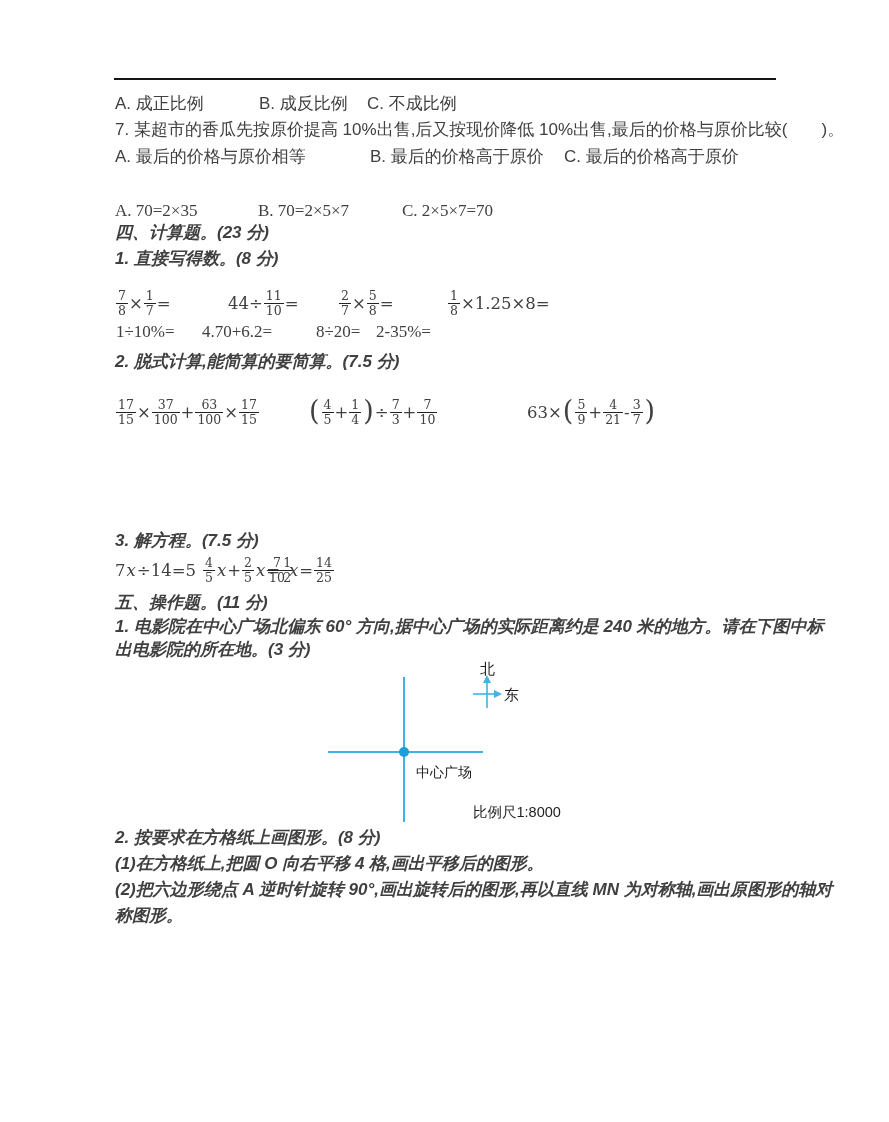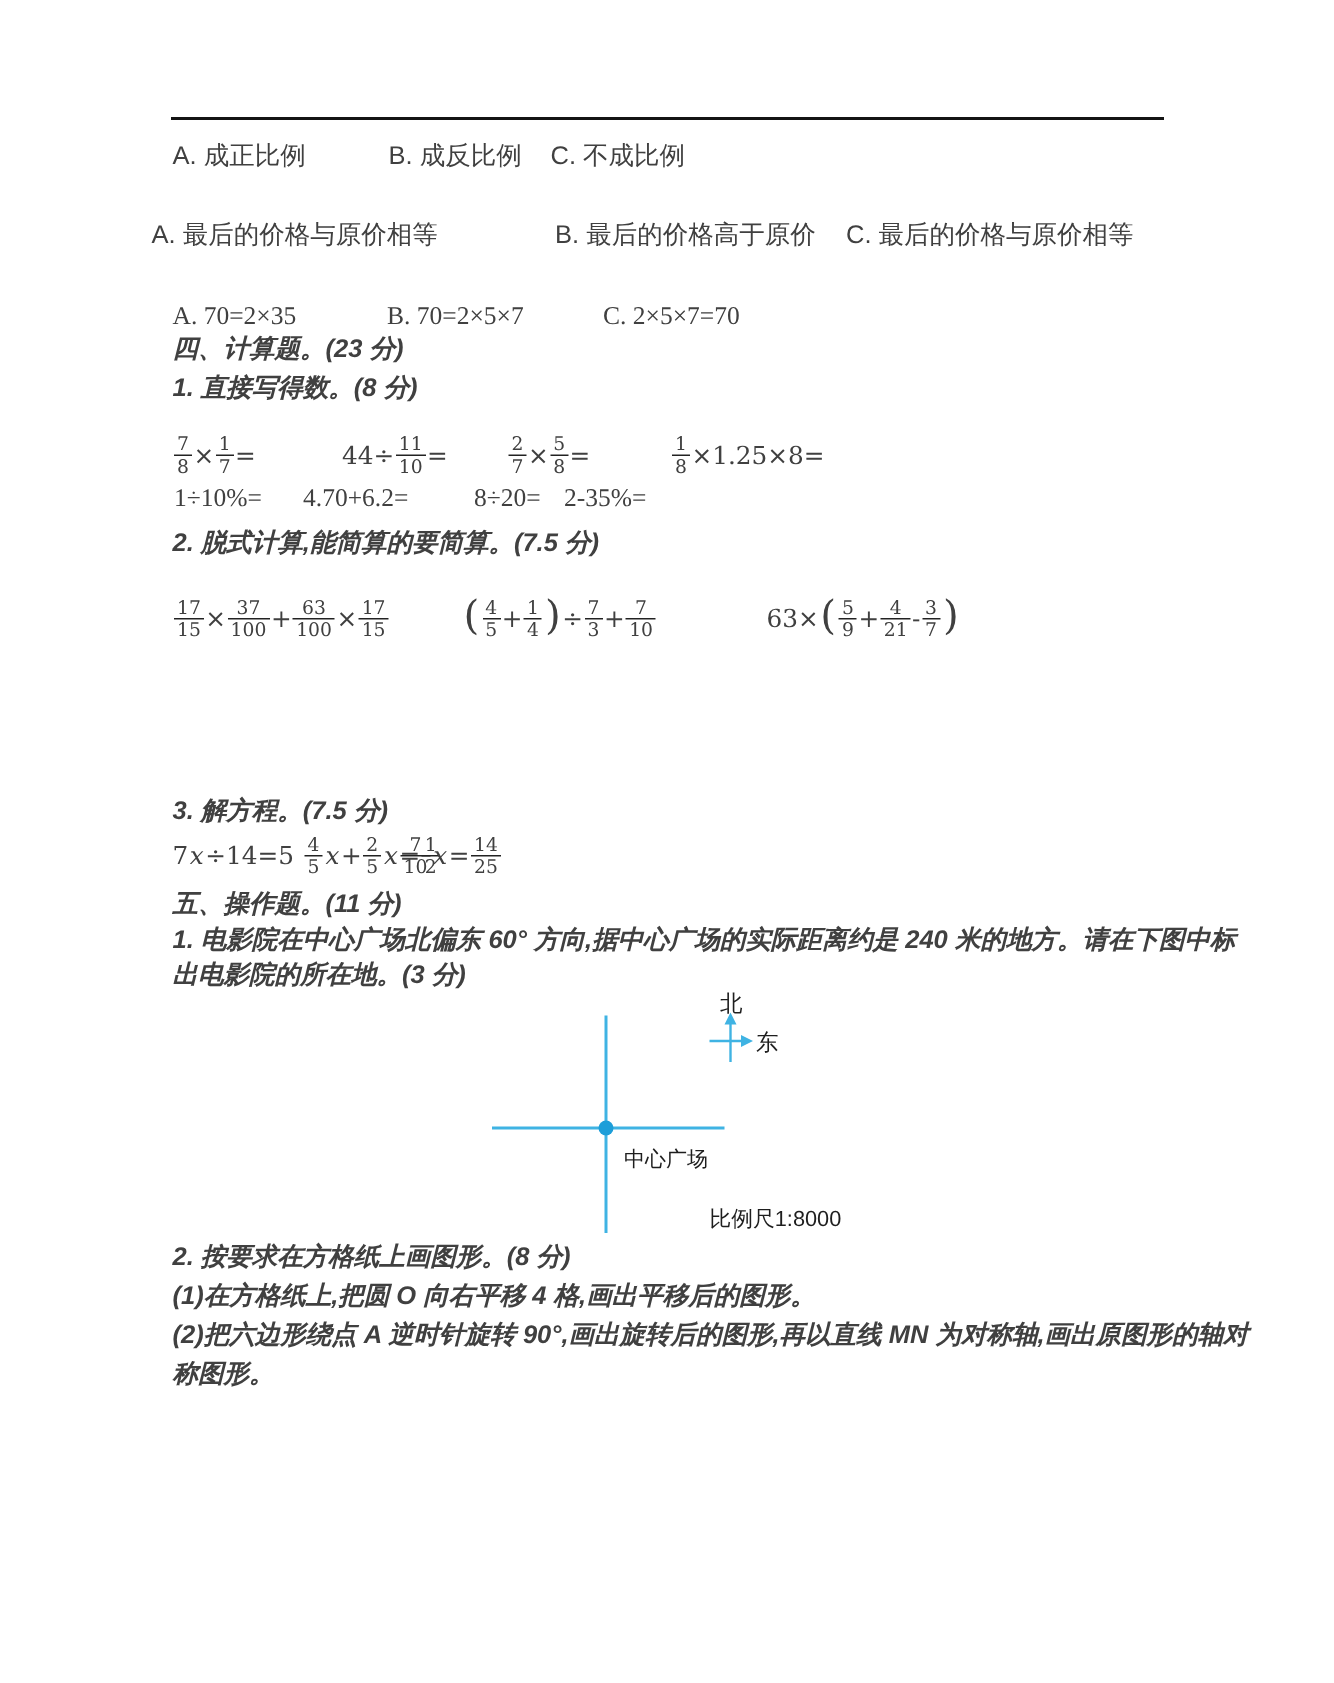--- a/index.html
+++ b/index.html
@@ -24,23 +24,24 @@
 <body>
 
 <div class="page">
 
   <div class="rule"></div>
 
   <span class="opt" style="left:115px;top:94px">A. 成正比例</span>
   <span class="opt" style="left:259px;top:94px">B. 成反比例</span>
   <span class="opt" style="left:367px;top:94px">C. 不成比例</span>
 
-  <span class="opt" style="left:101px;top:147px">A. 最后的价格与原价相等</span>
+  <div class="line" style="left:115px;top:120px">7. 某超市的香瓜先按原价提高 10%出售,后又按现价降低 10%出售,最后的价格与原价比较(　　)。</div>
+  <span class="opt" style="left:115px;top:147px">A. 最后的价格与原价相等</span>
   <span class="opt" style="left:370px;top:147px">B. 最后的价格高于原价</span>
-  <span class="opt" style="left:564px;top:147px">C. 最后的价格与原价相等</span>
+  <span class="opt" style="left:564px;top:147px">C. 最后的价格高于原价</span>
 
   <span class="opt serif" style="left:115px;top:201px">A.  70=2×35</span>
   <span class="opt serif" style="left:258px;top:201px">B.  70=2×5×7</span>
   <span class="opt serif" style="left:402px;top:201px">C.  2×5×7=70</span>
 
   <div class="line b" style="left:115px;top:223px">四、计算题。(23 分)</div>
   <div class="line b" style="left:115px;top:249px">1. 直接写得数。(8 分)</div>
 
   <div class="expr" style="left:115px;top:284px"><span class="frac"><span class="num">7</span><span class="den">8</span></span><span>×</span><span class="frac"><span class="num">1</span><span class="den">7</span></span><span>=</span></div>
   <div class="expr" style="left:228px;top:284px"><span>44÷</span><span class="frac"><span class="num">11</span><span class="den">10</span></span><span>=</span></div>
@@ -49,21 +50,21 @@
 
   <span class="opt serif" style="left:116px;top:322px">1÷10%=</span>
   <span class="opt serif" style="left:202px;top:322px">4.70+6.2=</span>
   <span class="opt serif" style="left:316px;top:322px">8÷20=</span>
   <span class="opt serif" style="left:376px;top:322px">2-35%=</span>
 
   <div class="line b" style="left:115px;top:352px">2. 脱式计算,能简算的要简算。(7.5 分)</div>
 
   <div class="expr" style="left:115px;top:393px"><span class="frac"><span class="num">17</span><span class="den">15</span></span><span>×</span><span class="frac"><span class="num">37</span><span class="den">100</span></span><span>+</span><span class="frac"><span class="num">63</span><span class="den">100</span></span><span>×</span><span class="frac"><span class="num">17</span><span class="den">15</span></span></div>
   <div class="expr" style="left:308px;top:393px"><span class="bigp">(</span><span class="frac"><span class="num">4</span><span class="den">5</span></span><span>+</span><span class="frac"><span class="num">1</span><span class="den">4</span></span><span class="bigp">)</span><span>÷</span><span class="frac"><span class="num">7</span><span class="den">3</span></span><span>+</span><span class="frac"><span class="num">7</span><span class="den">10</span></span></div>
-  <div class="expr" style="left:511px;top:393px"><span>63×</span><span class="bigp">(</span><span class="frac"><span class="num">5</span><span class="den">9</span></span><span>+</span><span class="frac"><span class="num">4</span><span class="den">21</span></span><span>-</span><span class="frac"><span class="num">3</span><span class="den">7</span></span><span class="bigp">)</span></div>
+  <div class="expr" style="left:527px;top:393px"><span>63×</span><span class="bigp">(</span><span class="frac"><span class="num">5</span><span class="den">9</span></span><span>+</span><span class="frac"><span class="num">4</span><span class="den">21</span></span><span>-</span><span class="frac"><span class="num">3</span><span class="den">7</span></span><span class="bigp">)</span></div>
 
   <div class="line b" style="left:115px;top:531px">3. 解方程。(7.5 分)</div>
 
   <div class="expr" style="left:115px;top:551px"><span>7</span><span class="ivar">x</span><span>÷14=5</span></div>
   <div class="expr" style="left:202px;top:551px"><span class="frac"><span class="num">4</span><span class="den">5</span></span><span class="ivar">x</span><span>+</span><span class="frac"><span class="num">2</span><span class="den">5</span></span><span class="ivar">x</span><span>=</span><span class="frac"><span class="num">1</span><span class="den">2</span></span></div>
   <div class="expr" style="left:266px;top:551px"><span class="frac"><span class="num">7</span><span class="den">10</span></span><span class="ivar">x</span><span>=</span><span class="frac"><span class="num">14</span><span class="den">25</span></span></div>
 
   <div class="line b" style="left:115px;top:593px">五、操作题。(11 分)</div>
   <div class="line b" style="left:115px;top:617px">1. 电影院在中心广场北偏东 60° 方向,据中心广场的实际距离约是 240 米的地方。请在下图中标</div>
   <div class="line b" style="left:115px;top:640px">出电影院的所在地。(3 分)</div>

